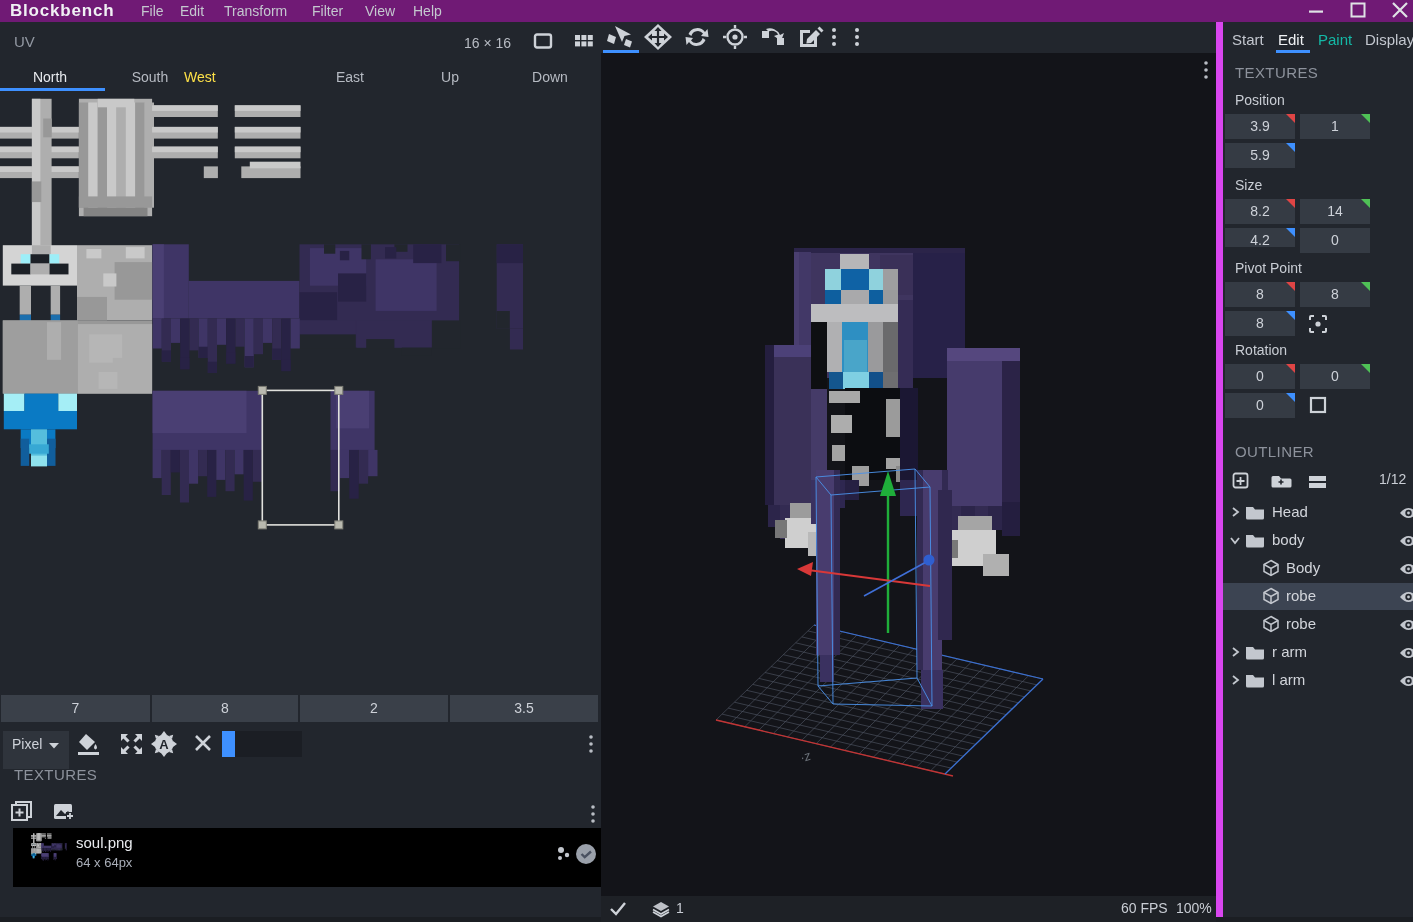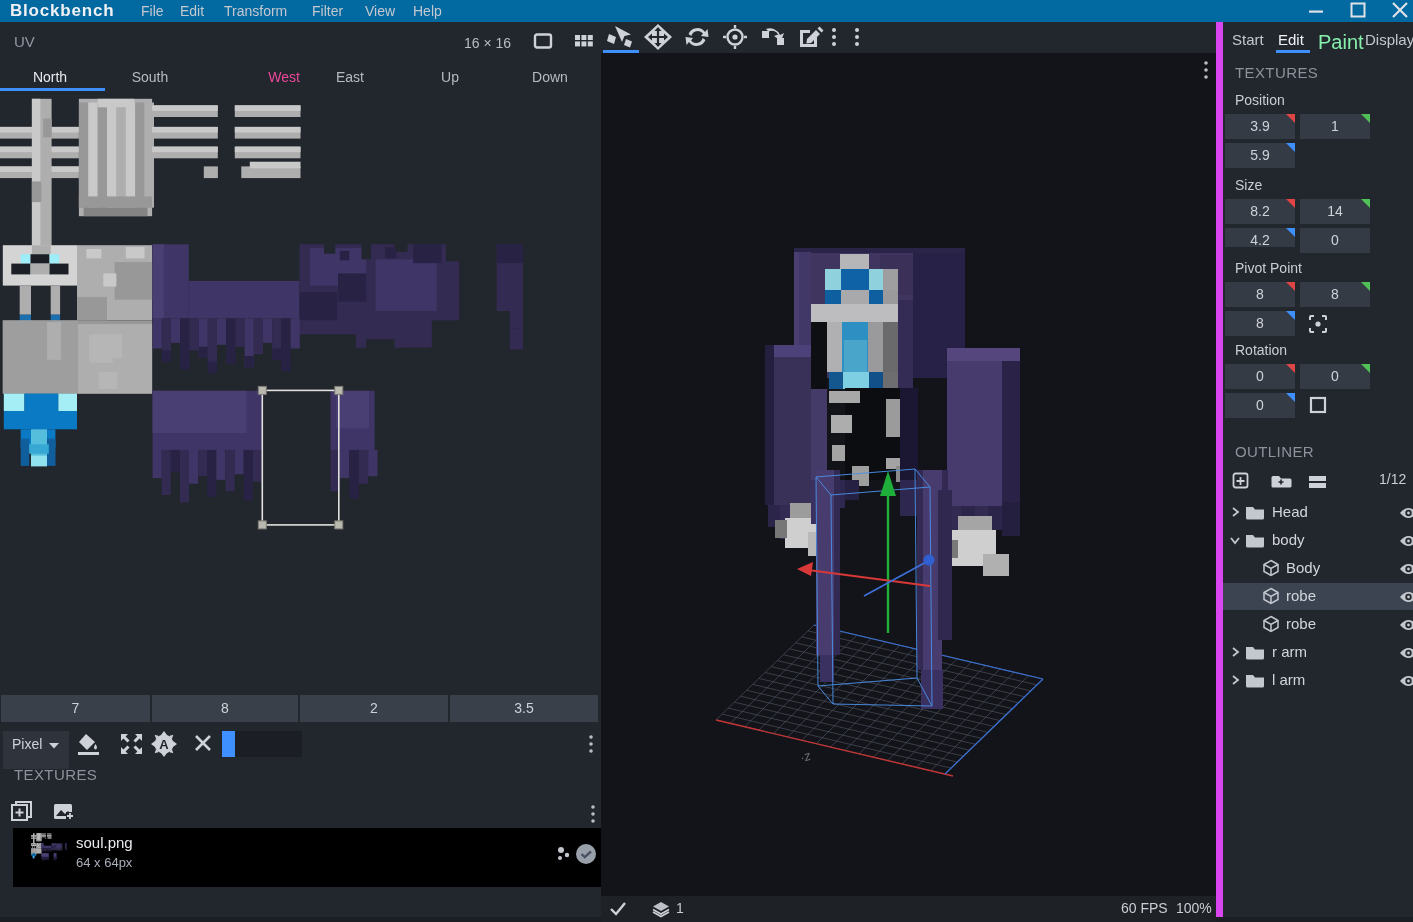--- a/index.html
+++ b/index.html
@@ -1,17 +1,17 @@
 <!DOCTYPE html>
 <html><head><meta charset="utf-8"><title>Blockbench</title><style>
 
 *{box-sizing:border-box;margin:0;padding:0}
 html,body{width:1413px;height:922px;overflow:hidden;background:#22262d;font-family:"Liberation Sans",sans-serif}
 .abs{position:absolute}
-#titlebar{left:0;top:0;width:1413px;height:22px;background:#0369a1;color:#c9cdd4;font-size:14px}
+#titlebar{left:0;top:0;width:1413px;height:22px;background:#701a75;color:#c9cdd4;font-size:14px}
 #titlebar .logo{position:absolute;left:10px;top:1px;font-weight:bold;font-size:17px;color:#f0f1f4;letter-spacing:.8px}
 .menu{position:absolute;top:3px;color:#c4c8cf}
 .panel{background:#22262d}
 .tabtxt{color:#c6cad2;font-size:14px}
 .hdr{color:#8d929c;font-size:15px;letter-spacing:.4px}
 .lbl{color:#c9cdd4;font-size:14px}
 .inbox{position:absolute;background:#353b44;color:#ced2d9;font-size:14px;text-align:center;line-height:25px}
 .numbox{position:absolute;background:#3a4049;color:#ced2d9;font-size:14px;text-align:center;line-height:27px}
 .tri{position:absolute;width:0;height:0;border-style:solid}
 </style></head><body>
@@ -36,21 +36,21 @@
 <rect x="2" y="2.5" width="16" height="13" rx="2" fill="none" stroke="#ced2d8" stroke-width="2.4"></rect>
 <rect x="42.0" y="3.0" width="5" height="5" fill="#ced2d8"></rect>
 <rect x="42.0" y="9.4" width="5" height="5" fill="#ced2d8"></rect>
 <rect x="48.4" y="3.0" width="5" height="5" fill="#ced2d8"></rect>
 <rect x="48.4" y="9.4" width="5" height="5" fill="#ced2d8"></rect>
 <rect x="54.8" y="3.0" width="5" height="5" fill="#ced2d8"></rect>
 <rect x="54.8" y="9.4" width="5" height="5" fill="#ced2d8"></rect>
 </svg>
 <div class="abs tabtxt" style="left:0px;top:47px;width:100px;text-align:center;color:#e8eaee">North</div>
 <div class="abs tabtxt" style="left:100px;top:47px;width:100px;text-align:center;color:#b6bac2">South</div>
-<div class="abs tabtxt" style="left:200px;top:47px;width:100px;text-align:right;color:#ec4899">West</div>
+<div class="abs tabtxt" style="left:184px;top:47px;width:100px;text-align:left;color:#fde047">West</div>
 <div class="abs tabtxt" style="left:300px;top:47px;width:100px;text-align:center;color:#b6bac2">East</div>
 <div class="abs tabtxt" style="left:400px;top:47px;width:100px;text-align:center;color:#b6bac2">Up</div>
 <div class="abs tabtxt" style="left:500px;top:47px;width:100px;text-align:center;color:#b6bac2">Down</div>
 <div class="abs" style="left:0;top:66px;width:105px;height:3px;background:#3e90ff"></div>
 <svg class="abs" style="left:0;top:73px" width="601" height="601" viewBox="0 0 601 601">
       <g id="tex">
         <rect x="0.0" y="31.9" width="78.9" height="11.7" fill="#aeaeae"></rect>
         <rect x="0.0" y="31.9" width="78.9" height="5.6" fill="#c9c9c9"></rect>
         <rect x="0.0" y="51.6" width="78.9" height="11.7" fill="#aeaeae"></rect>
         <rect x="0.0" y="51.6" width="78.9" height="5.6" fill="#c9c9c9"></rect>
@@ -461,21 +461,21 @@
     </svg>
 <span class="abs" style="left:75px;top:4px;color:#c9cdd4;font-size:14px">1</span>
 <span class="abs" style="left:520px;top:4px;color:#c9cdd4;font-size:14px">60 FPS</span>
 <span class="abs" style="left:575px;top:4px;color:#c9cdd4;font-size:14px">100%</span>
 </div>
 <div class="abs" style="left:0;top:917px;width:601px;height:5px;background:#1b1e23"></div>
 <div class="abs" style="left:1216px;top:917px;width:197px;height:5px;background:#1b1e23"></div>
 <div class="abs panel" style="left:1216px;top:22px;width:197px;height:895px;border-left:7px solid #d946ef">
 <span class="abs" style="left:9px;top:9px;font-size:15px;color:#c3c7cf">Start</span>
 <span class="abs" style="left:55px;top:9px;font-size:15px;color:#eff1f4">Edit</span>
-<span class="abs" style="left:95px;top:9px;font-size:20px;color:#86efac">Paint</span>
+<span class="abs" style="left:95px;top:9px;font-size:15px;color:#14b8a6">Paint</span>
 <span class="abs" style="left:142px;top:9px;font-size:15px;color:#c3c7cf">Display</span>
 <div class="abs" style="left:53px;top:28px;width:34px;height:3px;background:#3e90ff"></div>
 <span class="abs hdr" style="left:12px;top:42px">TEXTURES</span>
 <span class="abs lbl" style="left:12px;top:70px">Position</span>
     <div class="inbox" style="left:2px;top:92px;width:70px;height:25px">3.9</div>
     <div class="tri" style="left:63px;top:92px;border-width:0 9px 9px 0;border-color:transparent #e04545 transparent transparent"></div>
     <div class="inbox" style="left:77px;top:92px;width:70px;height:25px">1</div>
     <div class="tri" style="left:138px;top:92px;border-width:0 9px 9px 0;border-color:transparent #4fc156 transparent transparent"></div>
     <div class="inbox" style="left:2px;top:121px;width:70px;height:25px">5.9</div>
     <div class="tri" style="left:63px;top:121px;border-width:0 9px 9px 0;border-color:transparent #3e90ff transparent transparent"></div>

